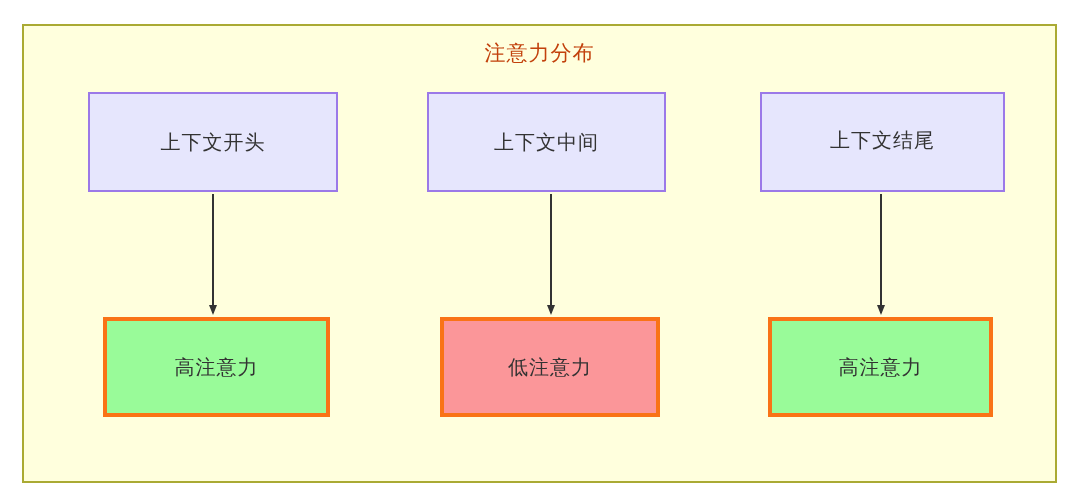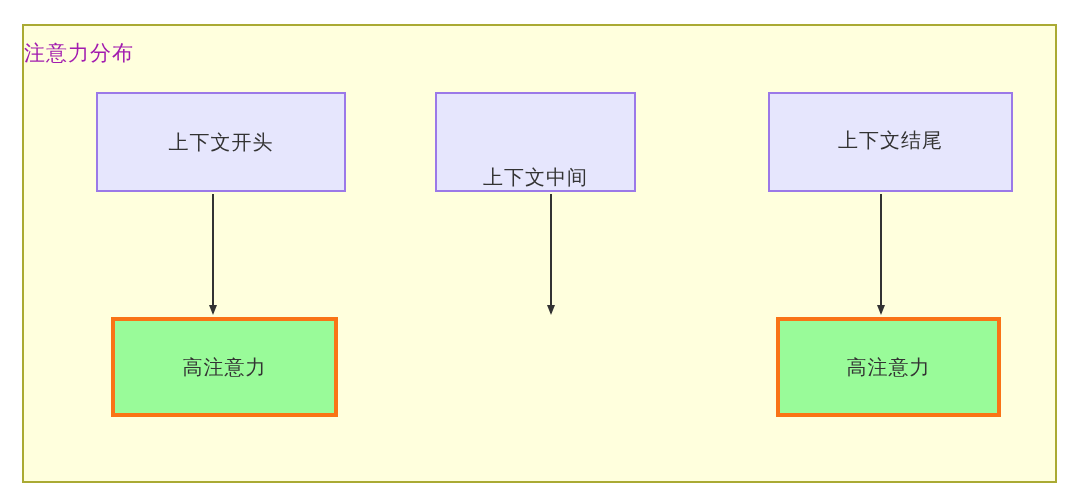--- a/index.html
+++ b/index.html
@@ -31,23 +31,24 @@
     background: #ffffdd;
     border: 2px solid #aaaa33;
     box-sizing: border-box;
   }
 
   .subgraph-title {
     position: absolute;
     left: 0;
     right: 0;
     top: 14px;
+    text-align: center;
     font-size: 21px;
     line-height: 26px;
-    color: #a21caf;
+    color: #c2410c;
     letter-spacing: 1px;
     white-space: nowrap;
   }
 
   
   .connectors {
     position: absolute;
     left: 0;
     top: 0;
     width: 1080px;
@@ -56,21 +57,20 @@
   }
 
   
   .node {
     position: absolute;
     box-sizing: border-box;
     display: flex;
     align-items: center;
     justify-content: center;
     text-align: center;
-    margin-left: 8px;
   }
   .node-label {
     font-size: 20px;
     line-height: 26px;
     color: #333333;
     letter-spacing: 1px;
     white-space: nowrap;
   }
 
   .node.context {
@@ -82,21 +82,21 @@
   }
   .node.attn-high {
     background: #99fb99;
   }
   .node.attn-low {
     background: #fb9699;
   }
 
   
   #node-ctx-start  { left: 88px;  top: 92px;  width: 250px; height: 100px; }
-  #node-ctx-middle { left: 427px; top: 92px;  width: 201px; height: 100px; align-items: flex-end; }
+  #node-ctx-middle { left: 427px; top: 92px;  width: 239px; height: 100px; }
   #node-ctx-end    { left: 760px; top: 92px;  width: 245px; height: 100px; font-family: Liberation Mono, monospace; }
 
   
   #node-attn-start  { left: 103px; top: 317px; width: 227px; height: 100px; }
   #node-attn-middle { left: 440px; top: 317px; width: 220px; height: 100px; }
   #node-attn-end    { left: 768px; top: 317px; width: 225px; height: 100px; }
 </style>
 </head>
 <body>
 
@@ -129,18 +129,21 @@
   </div>
 
   <div class="node context" id="node-ctx-end">
     <span class="node-label">上下文结尾</span>
   </div>
 
   <div class="node attn attn-high" id="node-attn-start">
     <span class="node-label">高注意力</span>
   </div>
 
+  <div class="node attn attn-low" id="node-attn-middle">
+    <span class="node-label">低注意力</span>
+  </div>
 
   <div class="node attn attn-high" id="node-attn-end">
     <span class="node-label">高注意力</span>
   </div>
 
 </div>
 
 </body></html>

